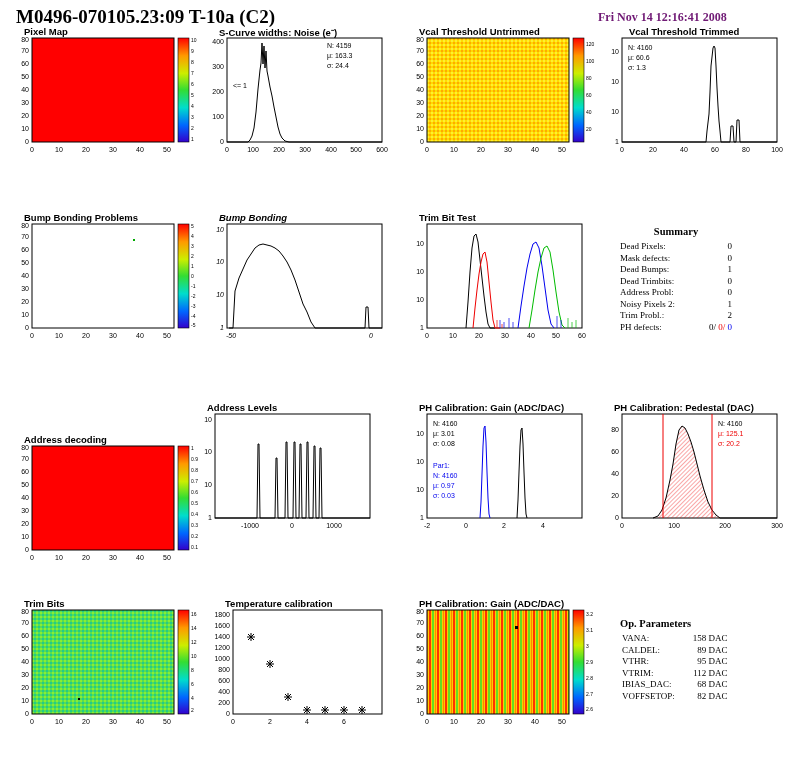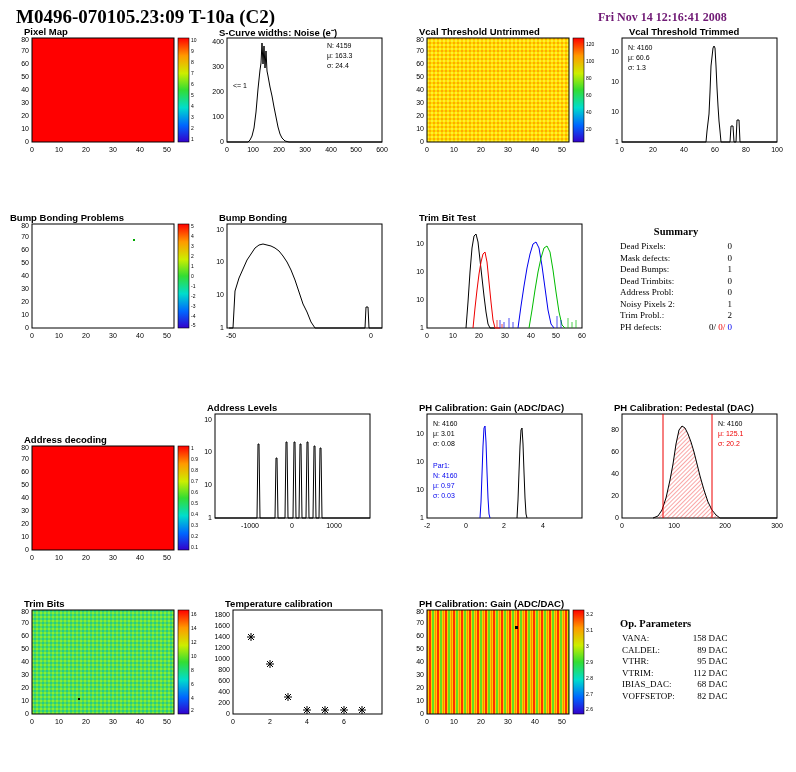--- a/index.html
+++ b/index.html
@@ -181,21 +181,21 @@
     <polyline fill="none" stroke="#000" stroke-width="1" points="22,116 106,116 107,105 109,88 110,66 111,40 113,22 114,20 115,22 116,40 117,62 118,80 119,95 120,105 121,116 130,116 131,100 133,100 134,116 136,116 137,94 139,94 140,116 177,116"></polyline>
     <g font-size="7" font-family="Liberation Sans, sans-serif" fill="#000">
       <text x="28" y="24">N: 4160</text>
       <text x="28" y="34">μ: 60.6</text>
       <text x="28" y="44">σ: 1.3</text>
     </g>
   </svg>
 </div>
 
 <div class="panel" style="left:10px;top:212px;width:190px;height:130px;">
-  <div class="ptitle" style="left:0;top:0px;">Bump Bonding Problems</div>
+  <div class="ptitle" style="left:14px;top:0px;">Bump Bonding Problems</div>
   <svg width="190" height="130">
     <rect x="22" y="12" width="142" height="104" fill="#fff" stroke="#000" stroke-width="1"></rect>
     <rect x="123" y="27" width="2" height="2" fill="#00aa00"></rect>
     <g font-size="7" font-family="Liberation Sans, sans-serif" fill="#000">
       <text x="19" y="118" text-anchor="end">0</text>
       <text x="19" y="105" text-anchor="end">10</text>
       <text x="19" y="92" text-anchor="end">20</text>
       <text x="19" y="79" text-anchor="end">30</text>
       <text x="19" y="66" text-anchor="end">40</text>
       <text x="19" y="53" text-anchor="end">50</text>
@@ -219,21 +219,21 @@
         <text x="181" y="66">0</text>
       <text x="181" y="76">-1</text>
         <text x="181" y="86">-2</text>
         <text x="181" y="96">-3</text>
       <text x="181" y="106">-4</text>
         <text x="181" y="115">-5</text>
     </g>
   </svg>
 </div>
 
-<div class="panel" style="left:205px;top:212px;width:190px;height:130px;">
+<div class="panel" style="left:205px;top:212px;width:190px;height:130px;font-style:italic;">
   <div class="ptitle" style="left:14px;top:0px;">Bump Bonding</div>
   <svg width="190" height="130">
     <rect x="22" y="12" width="155" height="104" fill="#fff" stroke="#000" stroke-width="1"></rect>
     <g font-size="7" font-family="Liberation Sans, sans-serif" fill="#000">
       <text x="19" y="118" text-anchor="end">1</text>
       <text x="19" y="85" text-anchor="end">10</text>
       <text x="19" y="52" text-anchor="end">10</text>
       <text x="19" y="20" text-anchor="end">10</text>
       <text x="26" y="126" text-anchor="middle">-50</text>
       <text x="166" y="126" text-anchor="middle">0</text>

